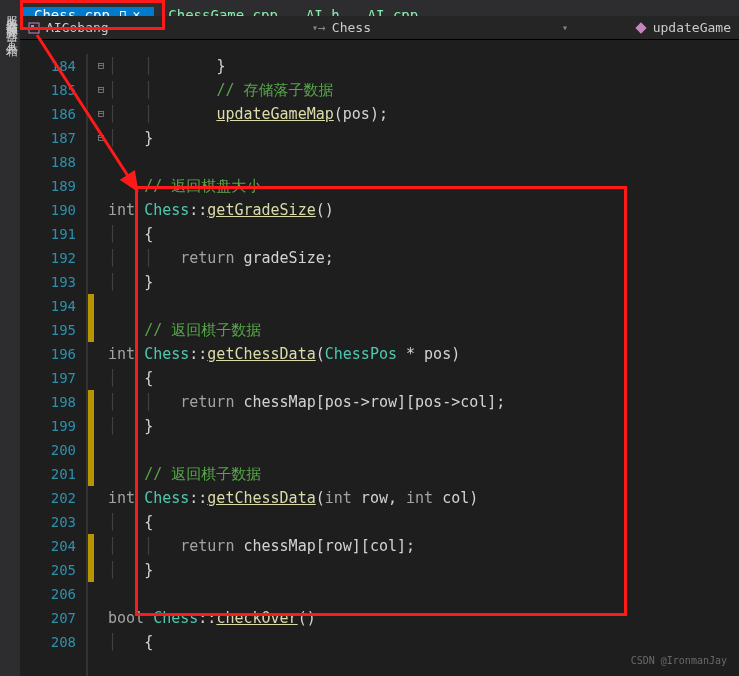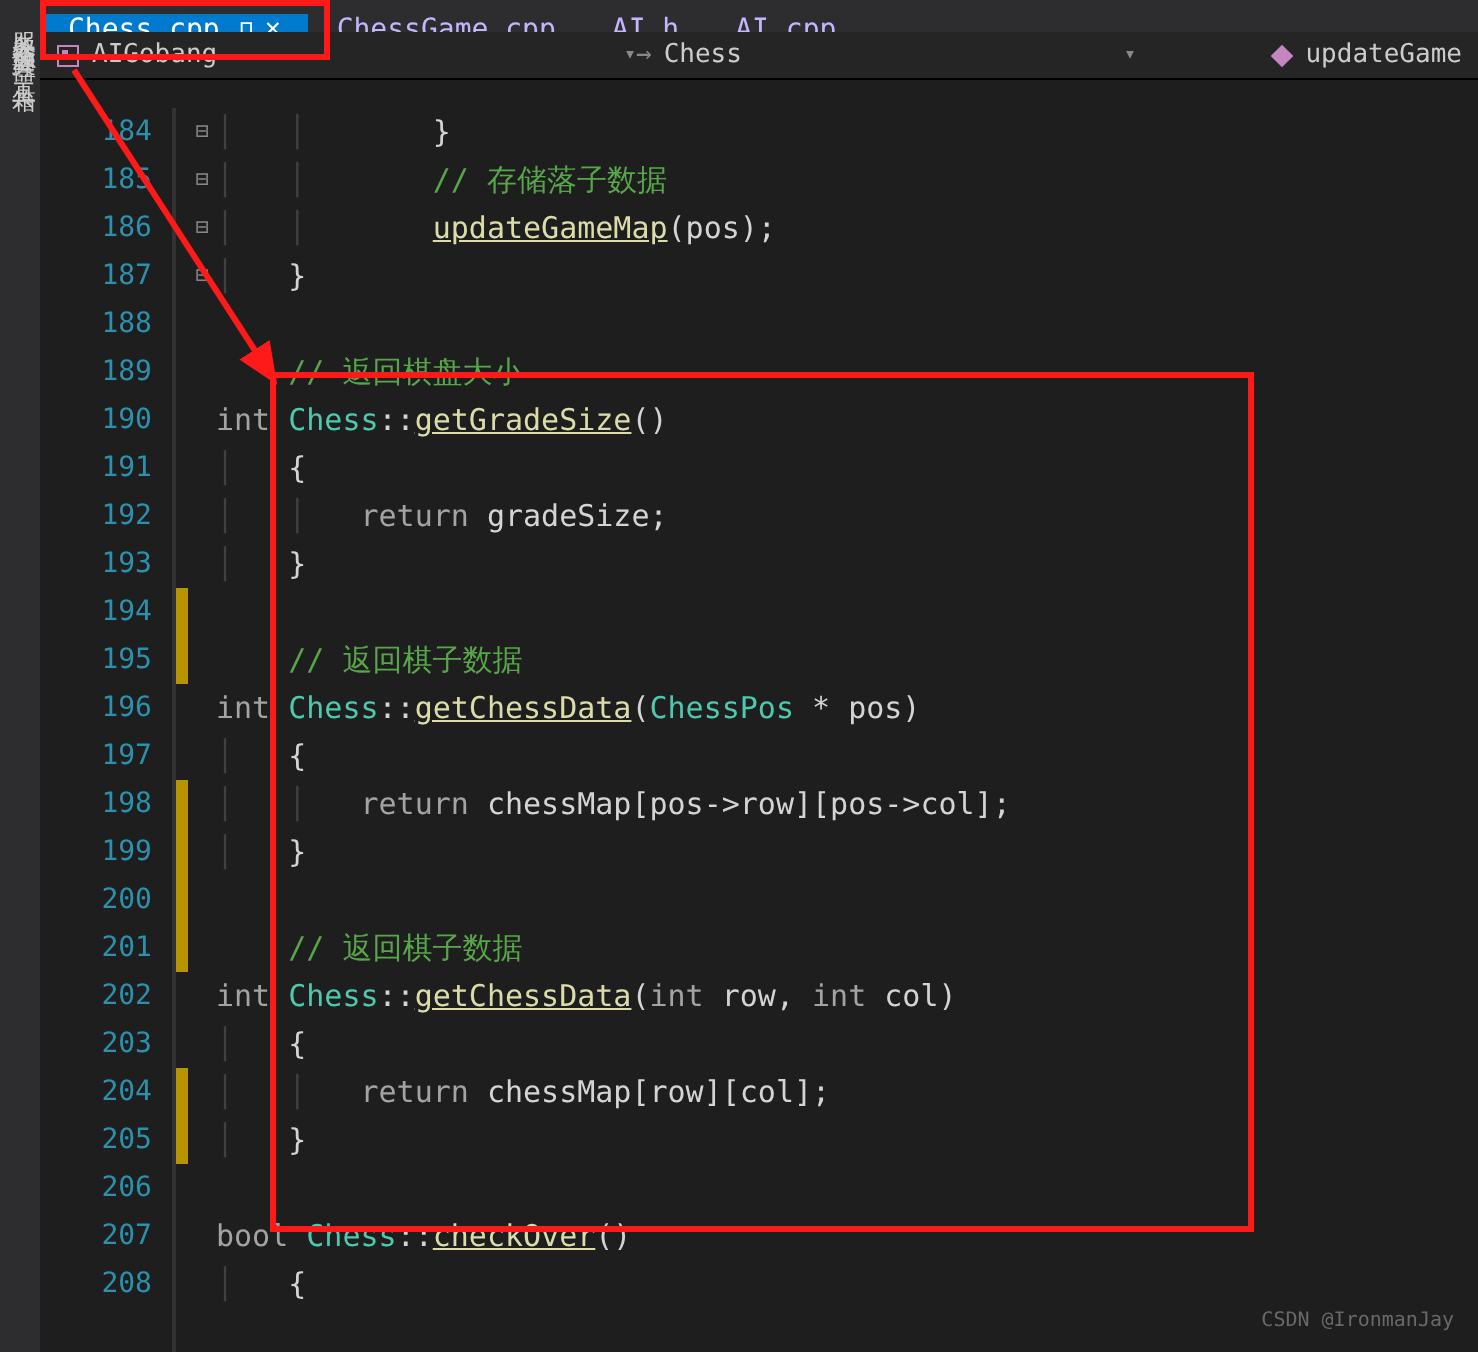--- a/index.html
+++ b/index.html
@@ -1,19 +1,19 @@
 <!DOCTYPE html>
 <html><head>
 <meta charset="utf-8">
 <style>
 * { margin:0; padding:0; box-sizing:border-box; }
 body { width:739px; height:676px; background:#1e1e1e; font-family:Consolas,'Microsoft YaHei',monospace; font-size:15px; overflow:hidden; position:relative; }
 .side-panel { position:absolute; left:0; top:0; width:20px; height:676px; background:#2d2d30; color:#ccc; writing-mode:vertical-rl; font-size:12px; padding-top:6px; text-align:left; letter-spacing:2px; }
 .tabs { position:absolute; left:20px; top:0; right:0; height:30px; background:#2d2d30; display:flex; align-items:center; border-bottom:1px solid #000; }
-.tab { display:flex; align-items:center; padding:0 14px; color:#c4b5fd; font-size:14px; cursor:pointer; }
+.tab { display:flex; align-items:center; padding:0 14px; color:#86efac; font-size:14px; cursor:pointer; }
 .tab.active { background:#007acc; color:#fff; }
 .tab .pin { margin-left:10px; font-size:11px; }
 .tab .close { margin-left:6px; font-size:13px; }
 .nav-bar { position:absolute; left:20px; top:16px; right:0; height:24px; background:#252526; display:flex; align-items:center; color:#ccc; font-size:13px; padding-left:8px; border-bottom:1px solid #000; }
 .nav-seg { display:flex; align-items:center; gap:6px; }
 .nav-seg.a { flex:0 0 290px; }
 .nav-seg.b { flex:0 0 250px; }
 .nav-seg.c { flex:1; justify-content:flex-end; padding-right:8px; }
 .nav-icon { width:12px; height:12px; display:inline-flex; align-items:center; justify-content:center; }
 .arrow-r { color:#888; }

